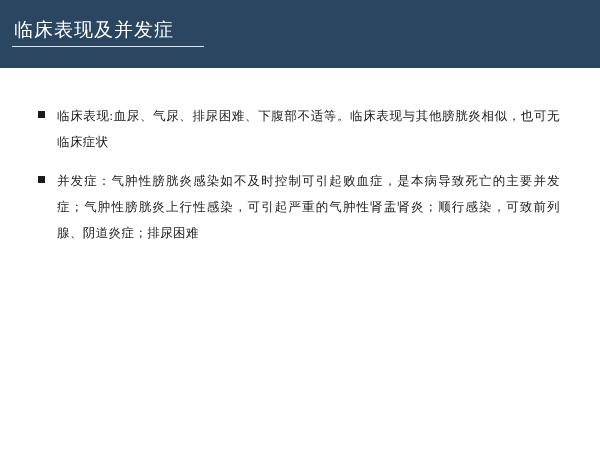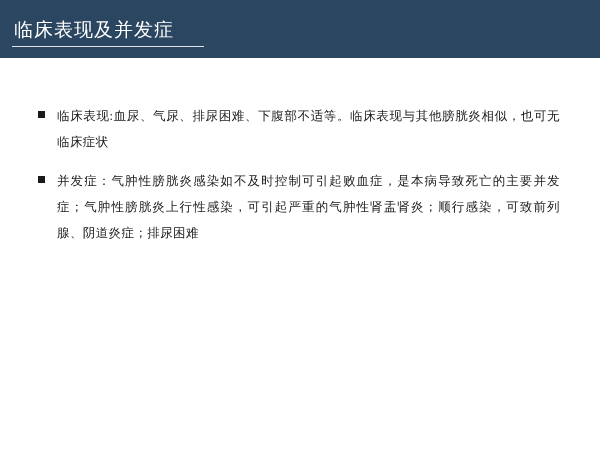--- a/index.html
+++ b/index.html
@@ -18,21 +18,21 @@
     width: 600px;
     height: 450px;
     background: #ffffff;
     box-sizing: border-box;
   }
   .title-bar {
     position: absolute;
     top: 0;
     left: 0;
     width: 600px;
-    height: 58px;
+    height: 68px;
     background: #2b4660;
     box-sizing: border-box;
   }
   .title-text {
     position: absolute;
     left: 14px;
     top: 17px;
     color: #ffffff;
     font-size: 19px;
     letter-spacing: 1px;

